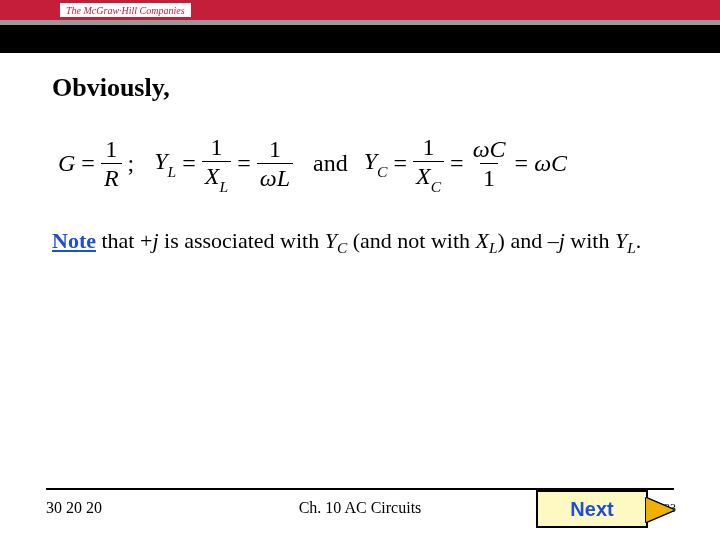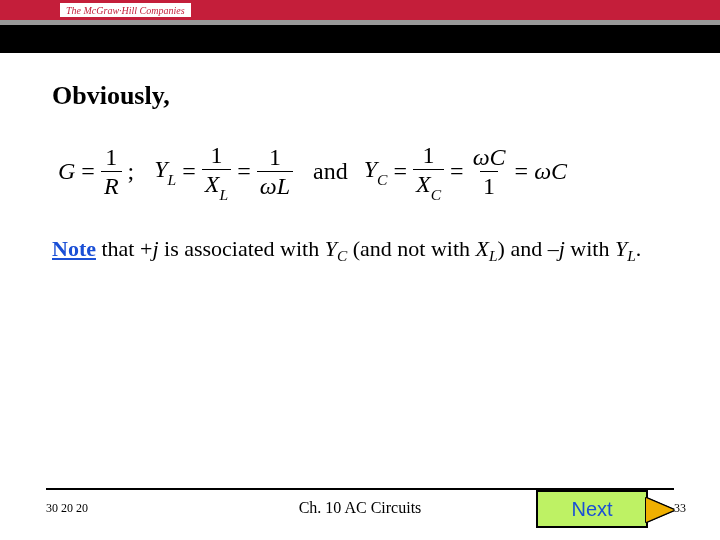--- a/index.html
+++ b/index.html
@@ -3,43 +3,43 @@
 <meta charset="utf-8">
 <style>
   * { box-sizing: border-box; margin: 0; padding: 0; }
   body { width: 720px; height: 540px; font-family: 'Times New Roman', Times, serif; background: #fff; position: relative; overflow: hidden; }
 
   .header-bar { background: #c41e3a; height: 20px; display: flex; align-items: center; padding-left: 60px; text-align: center; }
   .header-text { background: #fff; color: #c41e3a; font-family: Georgia, serif; font-style: italic; font-size: 10px; padding: 0 6px; height: 14px; display: flex; align-items: center; }
   .gray-band { height: 5px; background: #999; }
   .black-band { height: 28px; background: #000; }
 
-  .content { padding: 28px 52px 0 52px; color: #000; }
+  .content { padding: 20px 52px 0 52px; color: #000; }
   .lead { font-size: 26px; font-weight: bold; margin-bottom: 32px; }
 
   .eq { font-size: 24px; font-style: italic; font-family: 'Times New Roman', Times, serif; display: flex; align-items: center; gap: 6px; margin-left: 6px; margin-bottom: 34px; flex-wrap: nowrap; white-space: nowrap; }
   .eq .rm { font-style: normal; }
   .frac { display: inline-flex; flex-direction: column; align-items: center; line-height: 1; font-style: normal; }
   .frac .num { padding: 0 3px 2px 3px; }
   .frac .den { border-top: 1.5px solid #000; padding: 2px 3px 0 3px; }
   .frac .it { font-style: italic; }
   .sub { font-size: 0.65em; vertical-align: sub; font-style: italic; position: relative; top: 2px; }
 
   .note-line { font-size: 22px; color: #000; line-height: 1.35; }
   .note-word { color: #1a4fd6; font-weight: bold; text-decoration: underline; }
   .it { font-style: italic; }
   .sub2 { font-size: 0.7em; vertical-align: sub; font-style: italic; }
 
   .hr { position: absolute; bottom: 50px; left: 46px; right: 46px; border-top: 2px solid #000; }
   .footer { position: absolute; bottom: 18px; left: 0; right: 0; height: 28px; display: flex; align-items: center; }
-  .date { position: absolute; left: 46px; font-size: 12px; }
+  .date { position: absolute; left: 46px; font-size: 16px; }
   .chap { position: absolute; left: 50%; transform: translateX(-50%); font-size: 16px; }
-  .pagenum { position: absolute; right: 34px; font-size: 12px; }
+  .pagenum { position: absolute; right: 44px; font-size: 12px; }
 
-  .next-btn { position: absolute; right: 72px; bottom: 12px; width: 112px; height: 38px; background: #bef264; border: 2px solid #000; color: #1a4fd6; font-family: Arial, sans-serif; font-weight: normal; font-size: 20px; display: flex; align-items: center; justify-content: center; cursor: pointer; }
+  .next-btn { position: absolute; right: 72px; bottom: 12px; width: 112px; height: 38px; background: #fef9c3; border: 2px solid #000; color: #1a4fd6; font-family: Arial, sans-serif; font-weight: bold; font-size: 20px; display: flex; align-items: center; justify-content: center; cursor: pointer; }
   .arrow { position: absolute; right: 46px; bottom: 18px; width: 0; height: 0; border-top: 12px solid transparent; border-bottom: 12px solid transparent; border-left: 28px solid #f0b000; filter: drop-shadow(1px 0 0 #000) drop-shadow(-1px 0 0 #000) drop-shadow(0 1px 0 #000) drop-shadow(0 -1px 0 #000); }
 </style>
 </head>
 <body>
 
 <div class="header-bar">
   <span class="header-text">The McGraw·Hill Companies</span>
 </div>
 <div class="gray-band"></div>
 <div class="black-band"></div>

